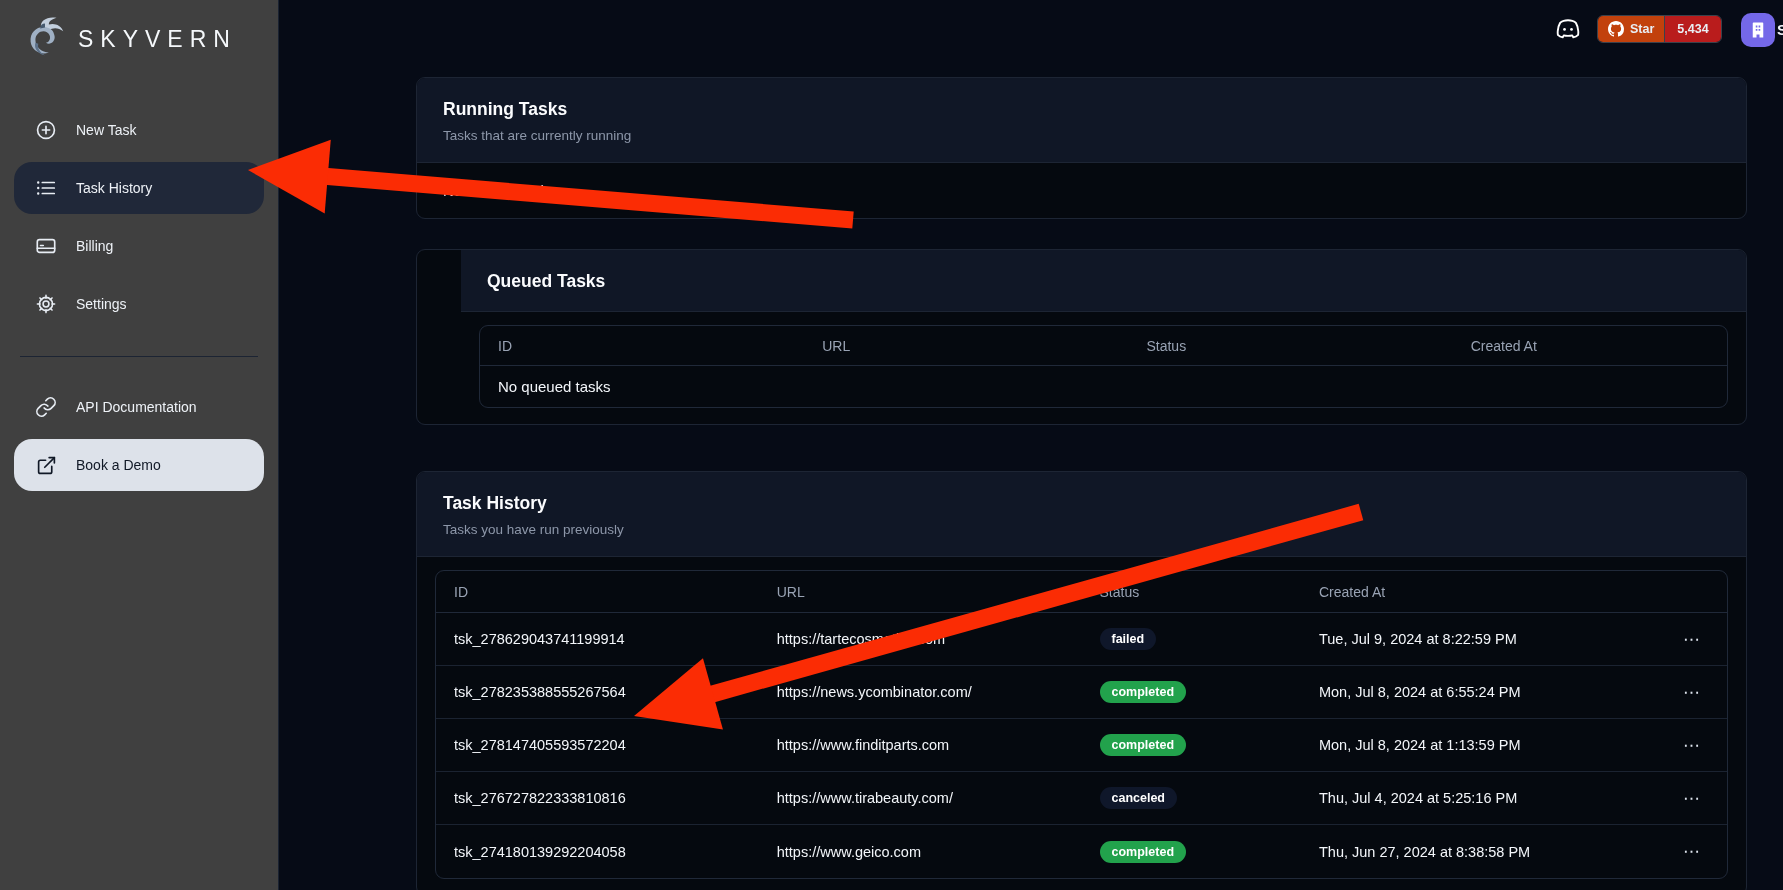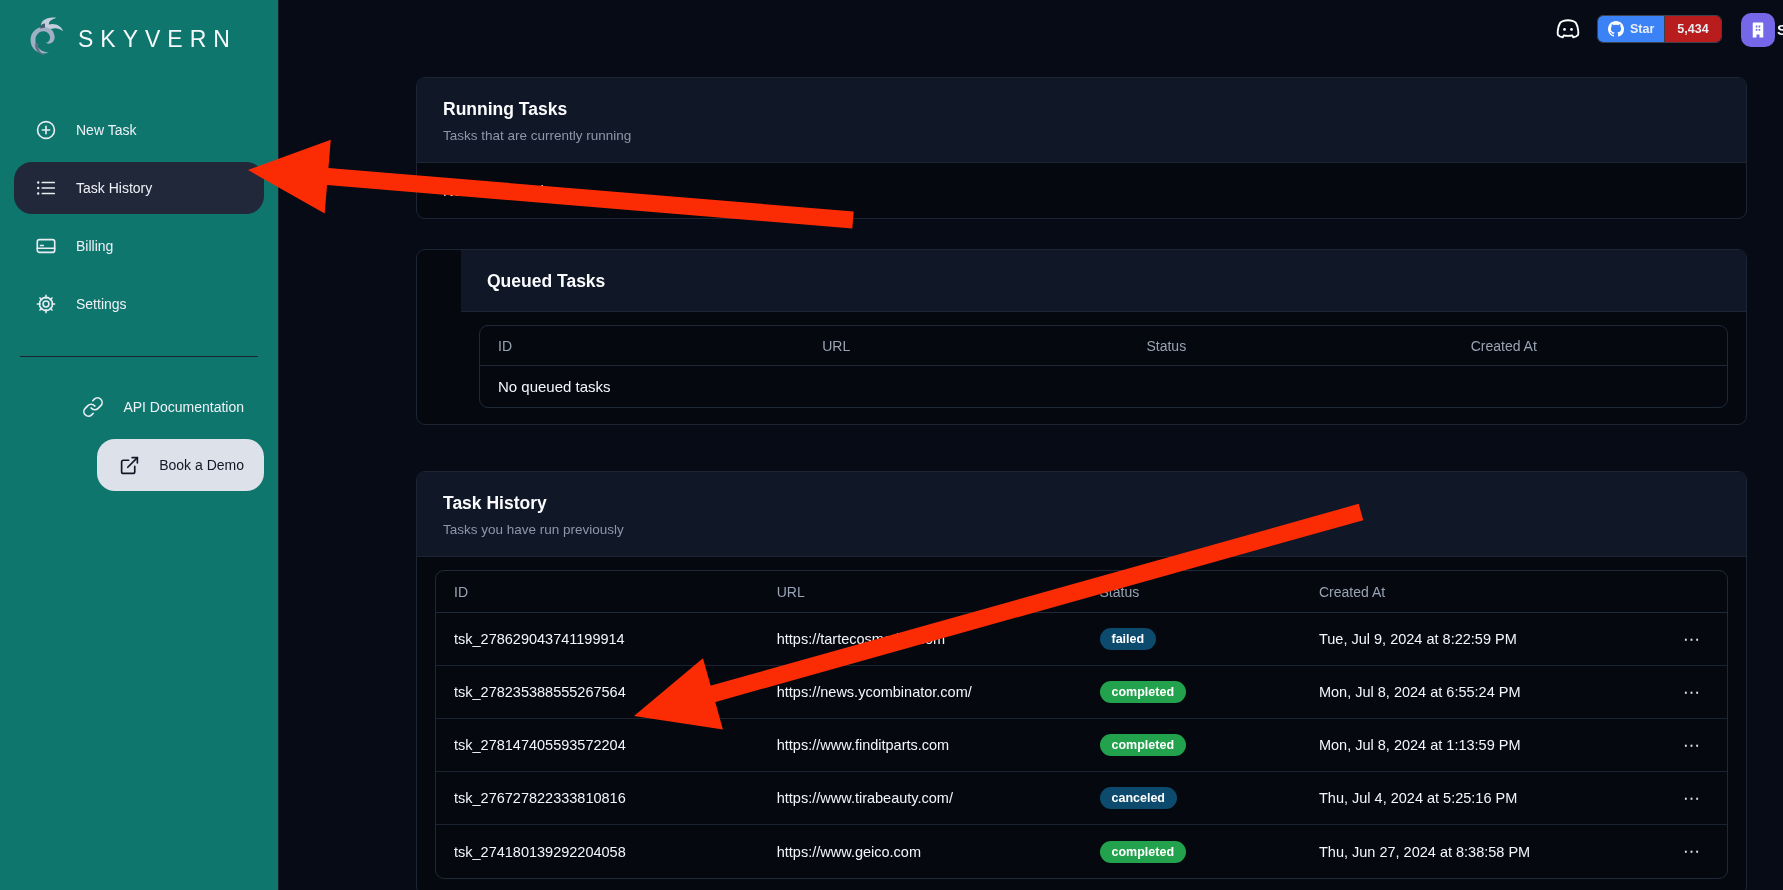--- a/index.html
+++ b/index.html
@@ -2,37 +2,37 @@
 <html><head>
 <meta charset="utf-8">
 <style>
   * { margin:0; padding:0; box-sizing:border-box; }
   html,body { width:1783px; height:890px; overflow:hidden; }
   body { font-family:"Liberation Sans", sans-serif; background:#060b16; color:#f3f6fa; position:relative; }
 
   .app { display:flex; width:1783px; height:890px; position:relative; }
 
   
-  .sidebar { width:279px; height:100%; background:#0f766e; border-right:1px solid #1a2231; padding:10px 14px; flex-shrink:0; }
+  .sidebar { width:279px; height:100%; background:#404040; border-right:1px solid #1a2231; padding:10px 14px; flex-shrink:0; }
   .logo { display:flex; align-items:center; gap:10px; padding:4px 8px 6px 8px; cursor:pointer; }
   .logo-text { font-size:23px; letter-spacing:7px; font-weight:400; color:#f5f8fb; }
   .nav { margin-top:34px; display:flex; flex-direction:column; gap:6px; }
   .nav-item { display:flex; align-items:center; gap:18px; height:52px; padding:0 20px; border-radius:18px; font-size:14px; color:#eef2f7; cursor:pointer; }
   .nav-item .nicon { width:24px; height:24px; display:flex; align-items:center; justify-content:center; color:#e8edf4; flex-shrink:0; }
   .nav-item.active { background:#202839; }
   .nav-item.highlight { background:#dde2ea; color:#101826; }
   .nav-item.highlight .nicon { color:#101826; }
   .side-divider { border:none; border-top:1px solid #1c2433; margin:26px 6px 24px 6px; }
 
   
   .main { flex:1; position:relative; height:100%; }
   .topbar { position:absolute; top:0; left:0; right:0; height:60px; }
   .discord-btn { position:absolute; left:1274px; top:14px; width:30px; height:30px; color:#fff; cursor:pointer; }
   .gh-widget { position:absolute; left:1318px; top:15px; height:28px; display:flex; border:1px solid #3a414b; border-radius:6px; overflow:hidden; font-size:12.5px; font-weight:700; color:#e9eef4; cursor:pointer; }
-  .gh-star { display:flex; align-items:center; gap:6px; background:#3b82f6; padding:0 10px; }
+  .gh-star { display:flex; align-items:center; gap:6px; background:#c2410c; padding:0 10px; }
   .gh-count { display:flex; align-items:center; background:#b91c1c; padding:0 12px; border-left:1px solid #3a414b; }
   .avatar { position:absolute; left:1462px; top:13px; width:34px; height:34px; border-radius:10px; background:#7468e8; display:flex; align-items:center; justify-content:center; cursor:pointer; }
   .user-name { position:absolute; left:1498px; top:21px; font-size:15px; font-weight:600; white-space:nowrap; }
 
   
   .content { position:absolute; top:0; left:137px; width:1331px; }
   .card { border:1px solid #1d2534; border-radius:9px; background:#05090f; overflow:hidden; }
   .card-running { margin-top:77px; }
   .card-queued  { margin-top:30px;padding-left:44px; }
   .card-history { margin-top:46px; }
@@ -47,21 +47,21 @@
   .trow.h5 { grid-template-columns:25% 25% 17% 26% 7%; }
   .thead { height:40px; color:#99a3b4; font-size:14px; border-bottom:1px solid #202939; }
   .thead > div { padding:0 18px; }
   .tcell { padding:0 18px; font-size:14.5px; color:#f3f6fa; overflow:hidden; white-space:nowrap; }
   .data-row { height:53px; border-bottom:1px solid #1b2331; cursor:pointer; }
   .data-row:last-child { border-bottom:none; }
   .empty-cell { height:41px; display:flex; align-items:center; padding:0 18px; font-size:15px; }
 
   .badge { display:inline-block; padding:4px 12px; border-radius:999px; font-size:12.5px; font-weight:700; color:#fff; }
   .badge-green { background:#22a24c; }
-  .badge-red { background:#0c4a6e; }
+  .badge-red { background:#0f172a; }
 
   .dots-btn { background:none; border:none; color:#dfe5ee; font-size:17px; letter-spacing:1px; cursor:pointer; padding:4px 8px; }
 
   
   .arrow-layer { position:absolute; inset:0; width:1783px; height:890px; pointer-events:none; z-index:50; }
 </style>
 </head>
 <body>
 
 <div class="app">
@@ -117,21 +117,21 @@
             <circle cx="12" cy="12" r="7.2"></circle>
             <path d="M12 2.6v3M12 18.4v3M2.6 12h3M18.4 12h3M5.4 5.4l2 2M16.6 16.6l2 2M18.6 5.4l-2 2M7.4 16.6l-2 2"></path>
           </svg>
         </span>
         <span>Settings</span>
       </div>
     </nav>
 
     <hr class="side-divider">
 
-    <nav class="nav" style="margin-top:0;align-items:flex-end;">
+    <nav class="nav" style="margin-top:0;">
       <div class="nav-item">
         <span class="nicon">
           <svg width="22" height="22" viewBox="0 0 24 24" fill="none" stroke="currentColor" stroke-width="1.8" stroke-linecap="round" stroke-linejoin="round">
               <path d="M10 13a5 5 0 0 0 7.54.54l3-3a5 5 0 0 0-7.07-7.07l-1.72 1.71"></path>
               <path d="M14 11a5 5 0 0 0-7.54-.54l-3 3a5 5 0 0 0 7.07 7.07l1.71-1.71"></path>
             </svg>
         </span>
         <span>API Documentation</span>
       </div>
 

